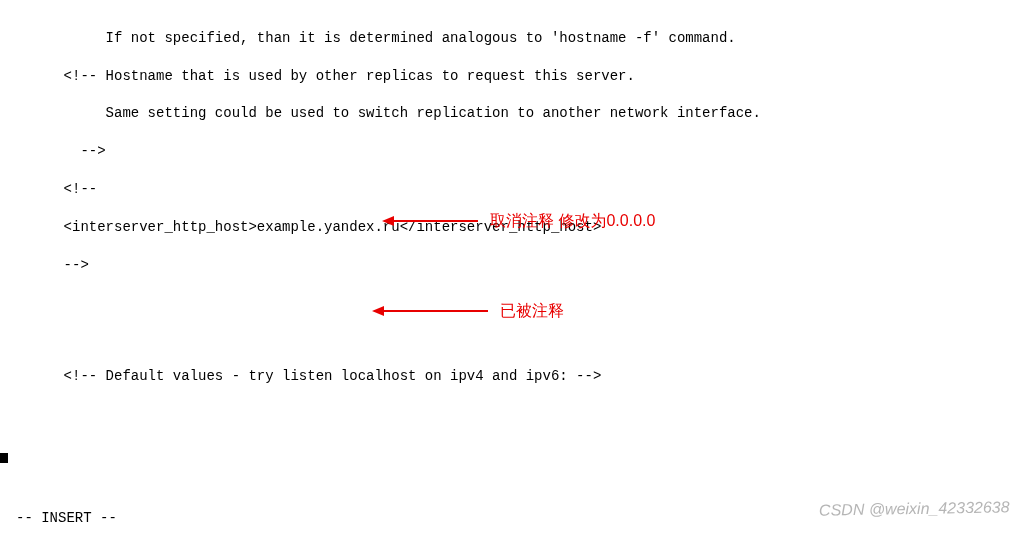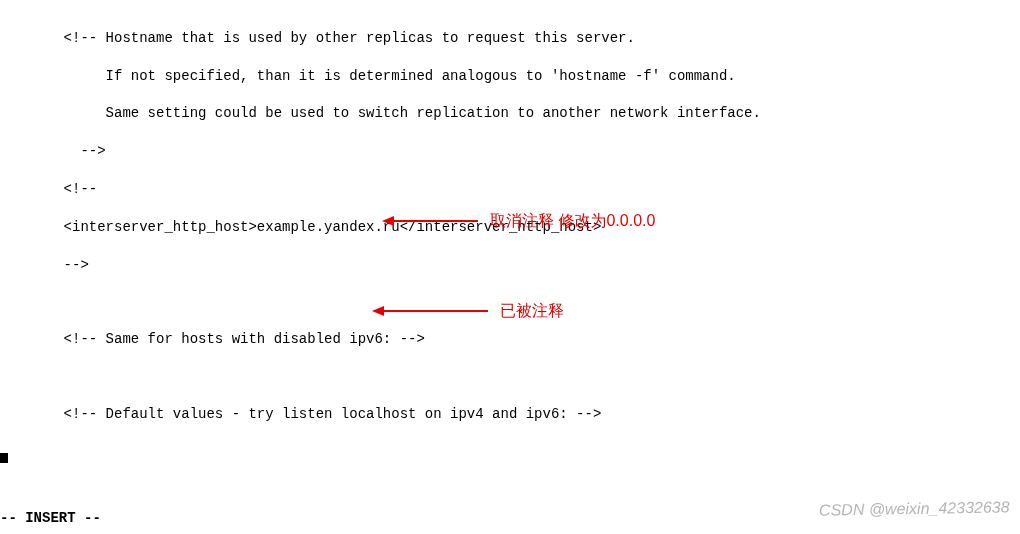--- a/index.html
+++ b/index.html
@@ -17,22 +17,22 @@
     .code-area {
       padding: 10px 0 0 30px;
       white-space: pre;
     }
     .code-line {
       min-height: 18px;
     }
     .status-bar {
       position: absolute;
       bottom: 6px;
-      left: 0;
-      font-weight: bold;
+      left: 16px;
+      font-weight: normal;
       font-family: "Courier New", monospace;
     }
     .annotation {
       position: absolute;
       color: #e80000;
       font-family: "Microsoft YaHei", Arial, sans-serif;
       font-size: 16px;
       display: flex;
       align-items: center;
       pointer-events: none;
@@ -58,29 +58,28 @@
       top: 453px;
       width: 8px;
       height: 10px;
       background: #000;
     }
   </style>
 </head>
 <body>
 
 <div class="code-area">
+<div class="code-line">         If not specified, than it is determined analogous to 'hostname -f' command.</div>
 <div class="code-line">    &lt;!-- Hostname that is used by other replicas to request this server.</div>
-<div class="code-line">         If not specified, than it is determined analogous to 'hostname -f' command.</div>
 <div class="code-line">         Same setting could be used to switch replication to another network interface.</div>
 <div class="code-line">      --&gt;</div>
 <div class="code-line">    &lt;!--</div>
 <div class="code-line">    &lt;interserver_http_host&gt;example.yandex.ru&lt;/interserver_http_host&gt;</div>
 <div class="code-line">    --&gt;</div>
 <div class="code-line"></div>
-<div class="code-line">    &lt;!-- Same for hosts with disabled ipv6: --&gt;</div>
 <div class="code-line"></div>
 <div class="code-line">    &lt;!-- Default values - try listen localhost on ipv4 and ipv6: --&gt;</div>
 
 
 
 
 
 
 
 

